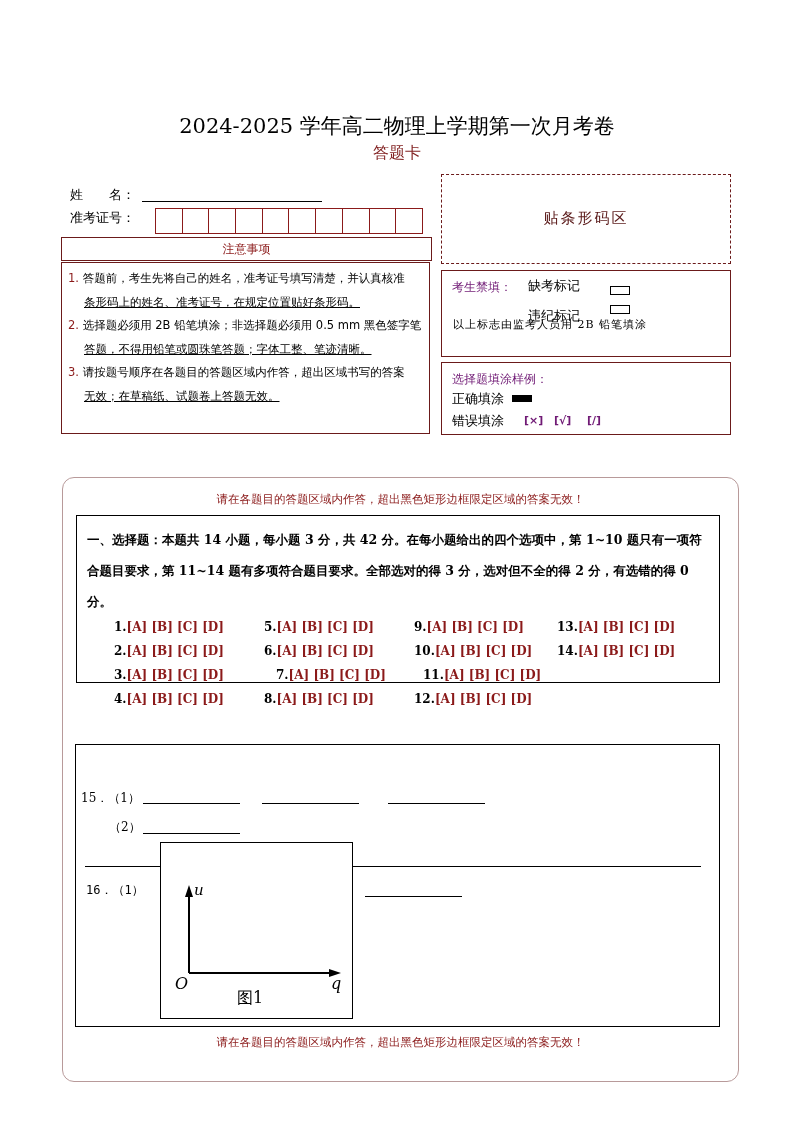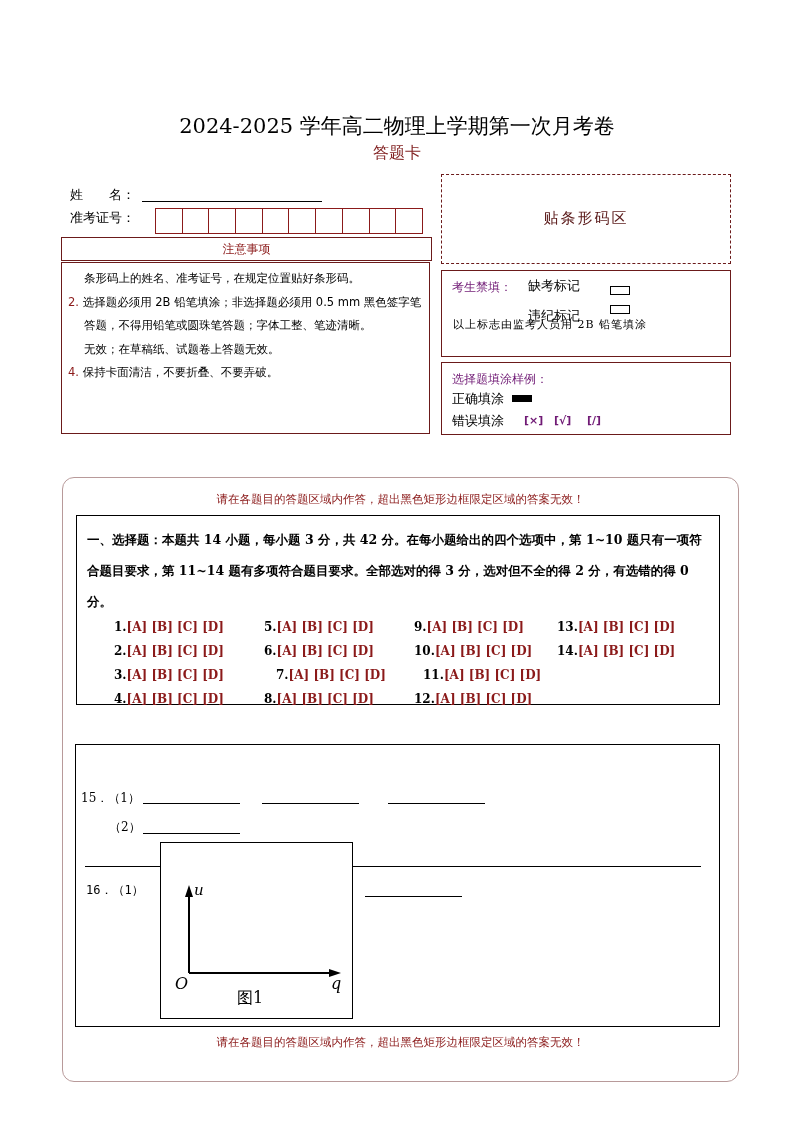--- a/index.html
+++ b/index.html
@@ -9,29 +9,29 @@
   .subtitle{left:0;width:794px;top:143px;text-align:center;font-size:16px;color:#7f1d1d;}
   .lbl{font-size:13px;}
   .name-line{left:142px;top:200px;width:180px;border-bottom:1px solid #000;height:1px;}
   .idgrid{left:155px;top:208px;display:flex;height:24px;border:1px solid #8b1a1a;}
   .idcell{width:25.7px;border-right:1px solid #8b1a1a;height:24px;}
   .idcell:last-child{border-right:none;}
   .notice-title{left:61px;top:237px;width:369px;height:22px;border:1px solid #6b1a1a;text-align:center;font-size:12px;line-height:22px;color:#8b1a1a;}
   .notice{left:61px;top:262px;width:369px;height:172px;border:1px solid #6b1a1a;box-sizing:border-box;padding:4px 6px;font-size:11.5px;color:#000;}
   .notice .item{line-height:23.5px;}
   .notice .num{color:#8b1a1a;}
-  .notice .indent{padding-left:16px;}
+  .notice .indent{padding-left:16px;text-decoration:underline;}
   .barcode{left:441px;top:174px;width:290px;height:90px;border:1px dashed #6b1a1a;box-sizing:border-box;text-align:center;line-height:86px;font-size:15px;color:#5a1a1a;letter-spacing:2px;}
   .forbid{left:441px;top:270px;width:290px;height:87px;border:1px solid #6b1a1a;box-sizing:border-box;}
   .sample{left:441px;top:362px;width:290px;height:73px;border:1px solid #6b1a1a;box-sizing:border-box;}
   .red{color:#701a75;}
   .mark-box{display:inline-block;width:18px;height:7px;border:1px solid #000;vertical-align:middle;}
   .outer{left:62px;top:477px;width:677px;height:605px;border:1px solid #b89a9a;border-radius:12px;box-sizing:border-box;}
   .warn{left:62px;width:677px;text-align:center;font-size:11.5px;color:#8b1a1a;}
-  .sec1{left:76px;top:515px;width:644px;height:190px;border:1px solid #000;box-sizing:border-box;}
+  .sec1{left:76px;top:515px;width:644px;height:168px;border:1px solid #000;box-sizing:border-box;}
   .sec1 .desc{position:absolute;left:10px;top:8px;width:622px;font-size:12.5px;font-weight:bold;font-family:"DejaVu Serif",serif;line-height:31px;}
   .q{position:absolute;font-size:12px;font-weight:bold;font-family:"DejaVu Serif",serif;}
   .q .opt{color:#8b1a1a;}
   .sec2{left:75px;top:744px;width:645px;height:283px;border:1px solid #000;box-sizing:border-box;}
   .line{position:absolute;border-bottom:1px solid #000;height:0;}
   .fig{left:160px;top:842px;width:193px;height:177px;border:1px solid #000;box-sizing:border-box;background:#fff;}
 </style>
 </head>
 <body>
 
@@ -49,25 +49,26 @@
   <div class="idcell"></div>
   <div class="idcell"></div>
   <div class="idcell"></div>
   <div class="idcell"></div>
   <div class="idcell"></div>
   <div class="idcell"></div>
 </div>
 
 <div class="abs notice-title">注意事项</div>
 <div class="abs notice">
+  <div class="item"><span class="num">1.</span> <span>答题前，考生先将自己的姓名，准考证号填写清楚，并认真核准</span></div>
   <div class="item indent">条形码上的姓名、准考证号，在规定位置贴好条形码。</div>
   <div class="item"><span class="num">2.</span> <span>选择题必须用 2B 铅笔填涂；非选择题必须用 0.5 mm 黑色签字笔</span></div>
   <div class="item indent">答题，不得用铅笔或圆珠笔答题；字体工整、笔迹清晰。</div>
+  <div class="item"><span class="num">3.</span> <span>请按题号顺序在各题目的答题区域内作答，超出区域书写的答案</span></div>
   <div class="item indent">无效；在草稿纸、试题卷上答题无效。</div>
-  <div class="item"><span class="num">4.</span> <span>保持卡面清洁，不要折叠、不要弄破。</span></div>
 </div>
 
 <div class="abs barcode">贴条形码区</div>
 
 <div class="abs forbid">
   <div class="abs red" style="left:10px;top:8px;font-size:12px;">考生禁填：</div>
   <div class="abs" style="left:86px;top:6px;font-size:13px;">缺考标记</div>
   <div class="abs" style="left:168px;top:9px;"><span class="mark-box"></span></div>
   <div class="abs" style="left:86px;top:36px;font-size:13px;">违纪标记</div>
   <div class="abs" style="left:168px;top:28px;"><span class="mark-box"></span></div>

